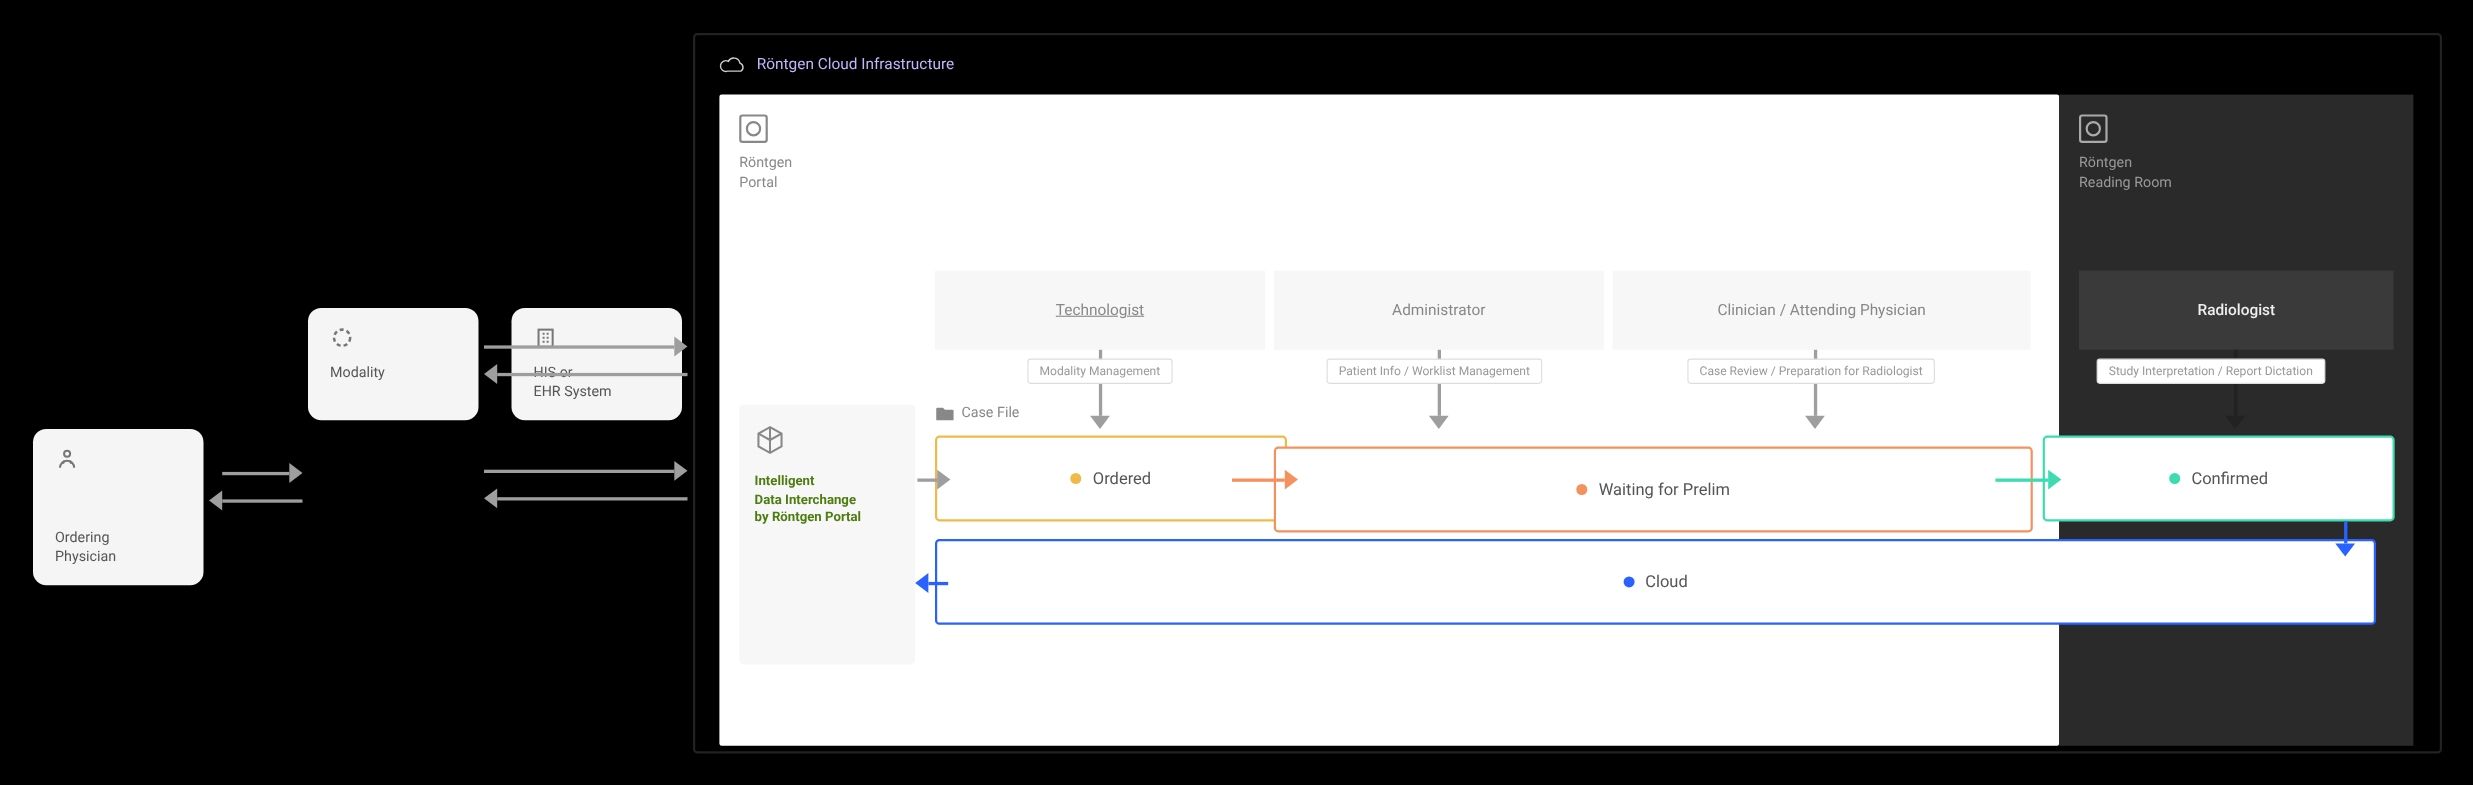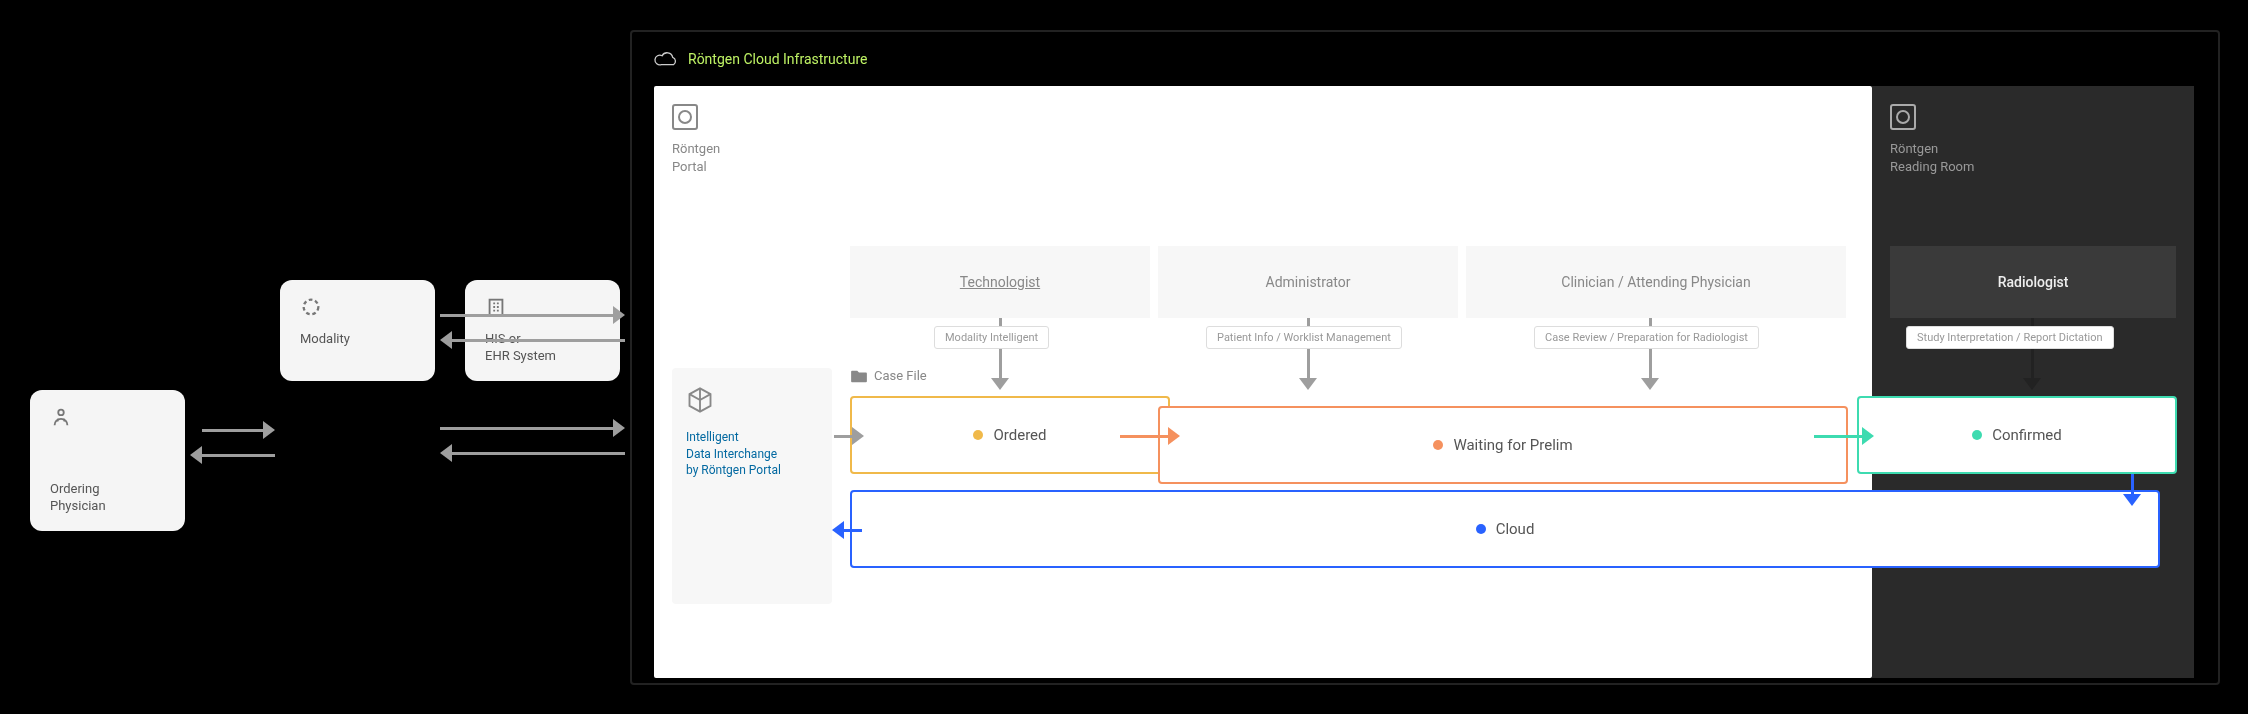--- a/index.html
+++ b/index.html
@@ -29,21 +29,21 @@
   }
   .ext-icon { width: 22px; height: 22px; margin-bottom: 8px; }
   .cloud-frame {
     position: absolute;
     left: 630px; top: 30px;
     width: 1590px; height: 655px;
     border: 2px solid #222;
     border-radius: 4px;
     padding: 18px 22px;
   }
-  .cloud-title { color: #bef264; font-size: 14px; display: flex; align-items: center; gap: 8px; margin-bottom: 18px; }
+  .cloud-title { color: #c4b5fd; font-size: 14px; display: flex; align-items: center; gap: 8px; margin-bottom: 18px; }
   .cloud-title svg { width: 26px; height: 18px; }
   .inner {
     position: relative;
     display: flex;
     gap: 0;
     height: 592px;
   }
   .portal-panel {
     background: #fff;
     width: 1218px;
@@ -108,23 +108,24 @@
     color: #888; font-size: 13px;
     display: flex; align-items: center; gap: 6px;
   }
   .idi-box {
     position: absolute;
     left: 18px; top: 282px;
     width: 160px; height: 236px;
     background: #f7f7f7;
     border-radius: 4px;
     padding: 18px 14px;
-    color: #0369a1;
+    color: #4d7c0f;
     font-size: 12px;
     line-height: 1.4;
+    font-weight: bold;
   }
   .idi-box svg { width: 28px; height: 28px; margin-bottom: 10px; }
   .stage {
     position: absolute;
     height: 78px;
     border: 2px solid;
     border-radius: 4px;
     display: flex;
     align-items: center;
     justify-content: center;
@@ -254,21 +255,21 @@
             <span>Technologist</span>
           </div>
         <div class="role-card role-admin">
             <span>Administrator</span>
           </div>
         <div class="role-card role-clin">
             <span>Clinician / Attending Physician</span>
           </div>
       </div>
 
-      <div class="task-pill" style="left:280px; top:240px;"><span>Modality Intelligent</span></div>
+      <div class="task-pill" style="left:280px; top:240px;"><span>Modality Management</span></div>
       <div class="task-pill" style="left:552px; top:240px;"><span>Patient Info / Worklist Management</span></div>
       <div class="task-pill" style="left:880px; top:240px;"><span>Case Review / Preparation for Radiologist</span></div>
 
       <div class="arrow-v" style="left:336px; top:232px; height:72px;">
         <div class="shaft-v" style="background:#9e9e9e;"></div>
           <div class="head-v" style="border-top:12px solid #9e9e9e;"></div>
       </div>
       <div class="arrow-v" style="left:644px; top:232px; height:72px;">
         <div class="shaft-v" style="background:#9e9e9e;"></div>
           <div class="head-v" style="border-top:12px solid #9e9e9e;"></div>

